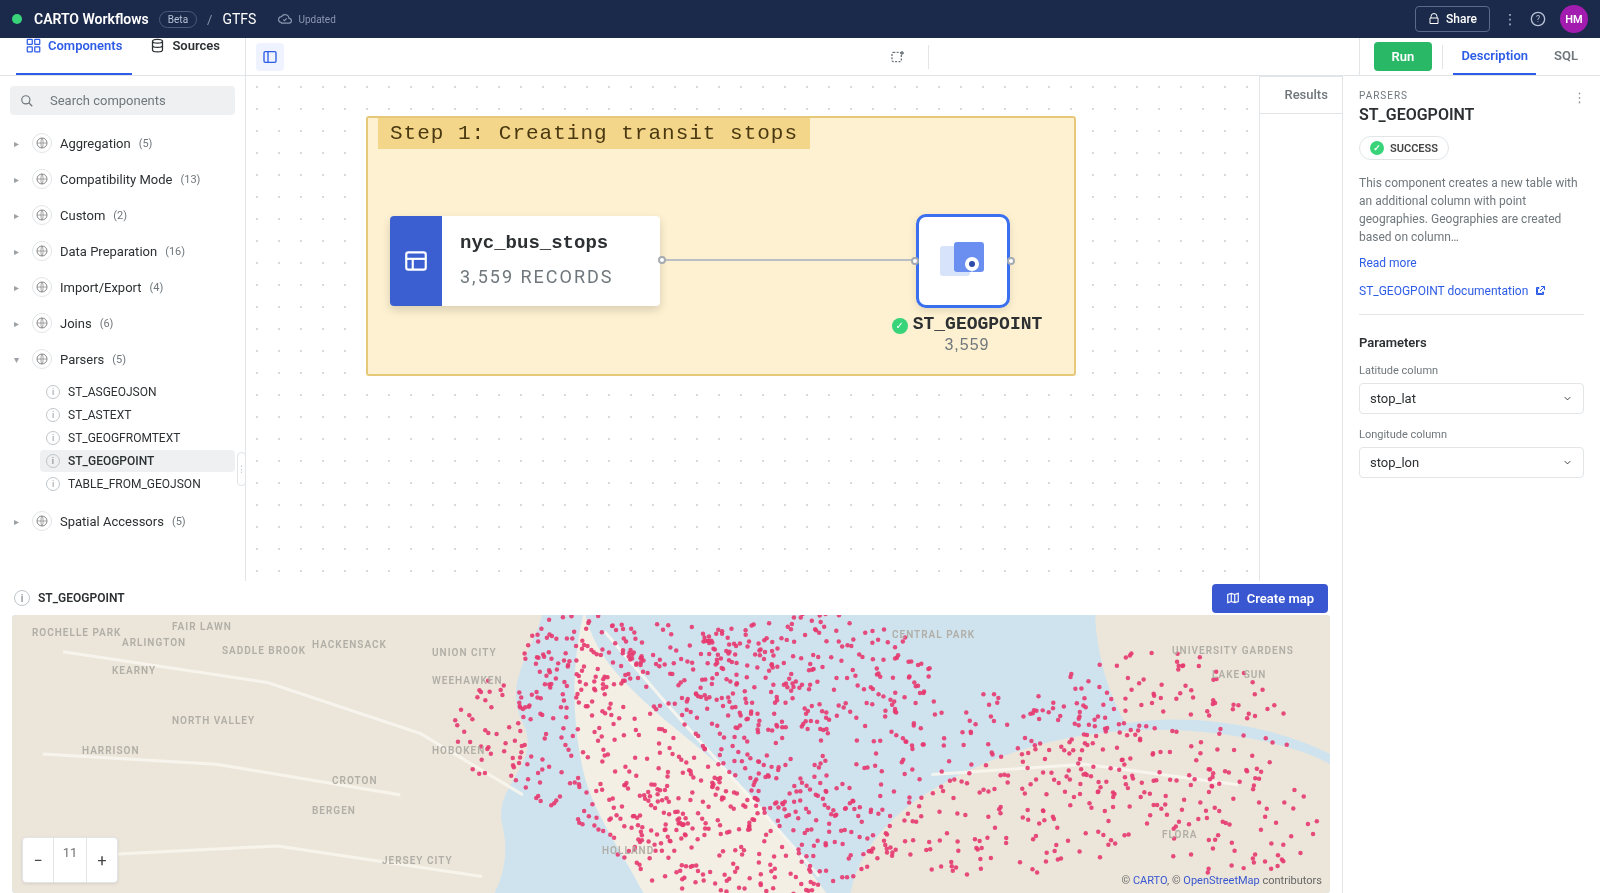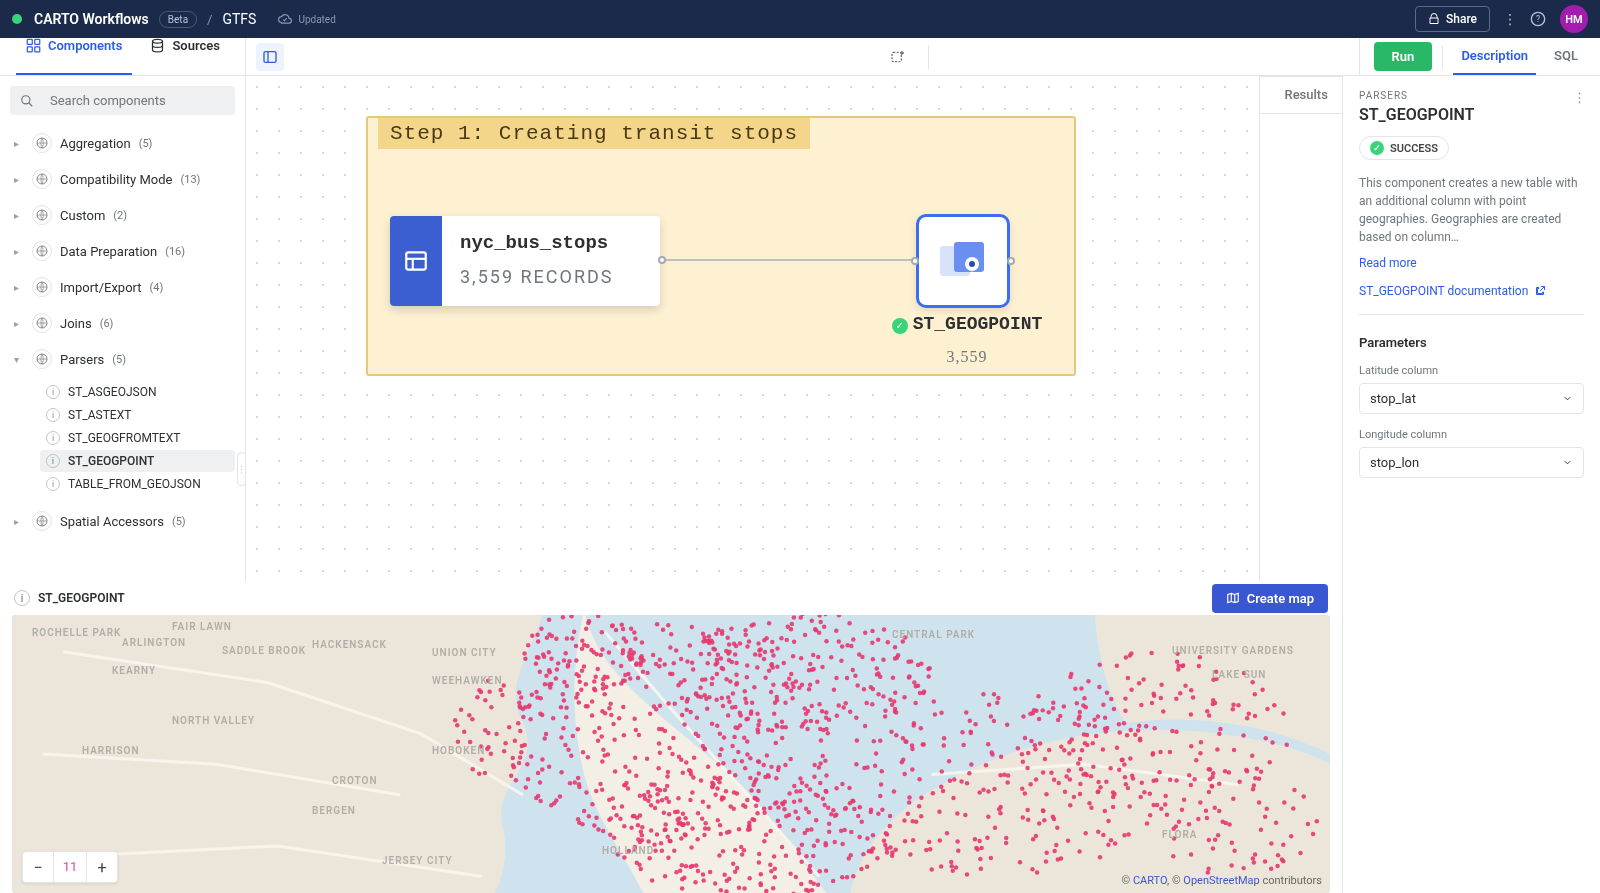--- a/index.html
+++ b/index.html
@@ -162,21 +162,21 @@
   .node-comp {
     position:absolute; left:670px; top:138px; width:94px; height:94px;
     background:#fff; border: 3px solid var(--blue-light); border-radius: 10px;
     display:flex; align-items:center; justify-content:center;
     box-shadow: 0 3px 8px rgba(0,0,0,0.1);
   }
   .node-comp-label {
     position:absolute; left:636px; top:238px; width:170px; text-align:center;
   }
   .node-comp-label .nm { font-family:"Courier New",monospace; font-weight:600; font-size:18px; color:#2c3032; background: rgba(253,241,209,0.6); display:inline; }
-  .node-comp-label .ct { font-family:Liberation Serif, serif; font-size:16px; color: var(--text-muted); margin-top:14px; letter-spacing:1px;}
+  .node-comp-label .ct { font-family:Liberation Sans, sans-serif; font-size:16px; color: var(--text-muted); margin-top:2px; letter-spacing:1px;}
   .success-dot { display:inline-flex; width:16px; height:16px; border-radius:50%; background:#39d47a; align-items:center; justify-content:center; color:#fff; font-size:10px; margin-right:5px; vertical-align:middle;}
   .edge { position:absolute; left:420px; top:183px; width:256px; height:2px; background:#b9bfc3; }
   
   .zoom-ctrl {
     position:absolute; left:12px; bottom:12px; width:28px; background:#fff; border:1px solid var(--border); border-radius:4px;
     display:flex; flex-direction:column;
   }
   .zoom-ctrl .zb { height:24px; display:flex; align-items:center; justify-content:center; font-size:14px; color:#555; border-bottom:1px solid var(--border);}
   .zoom-ctrl .zb:last-child { border-bottom:none; }
   
@@ -208,21 +208,21 @@
     background: #3957d0; color:#fff; font-weight:600; font-size:13px; border-radius:4px;
     padding: 7px 14px; display:flex; align-items:center; gap:7px;
   }
   .map-view {
     position:relative; height: calc(100% - 34px); border-radius:4px; overflow:hidden;
     background: linear-gradient(180deg, var(--map-water), var(--map-water));
   }
   .map-view svg { position:absolute; inset:0; width:100%; height:100%; }
   .map-zoom { position:absolute; left:10px; bottom:10px; background:#fff; border:1px solid var(--border); border-radius:4px; display:flex; align-items:center; box-shadow:0 1px 3px rgba(0,0,0,0.1);}
   .map-zoom .mb { width:30px; height:30px; display:flex; align-items:center; justify-content:center; font-size:16px; color:#444;}
-  .map-zoom .lvl { width:34px; text-align:center; font-size:13px; color:#ec4899; border-left:1px solid var(--border); border-right:1px solid var(--border); height:30px; line-height:30px;}
+  .map-zoom .lvl { width:34px; text-align:center; font-size:13px; color:#737373; border-left:1px solid var(--border); border-right:1px solid var(--border); height:44px; line-height:30px;}
   .map-attrib { position:absolute; right:8px; bottom:6px; font-size:11px; color:#666;}
   .map-attrib a { color:#3957d0; text-decoration:none; }
   .map-label { position:absolute; font-size:10px; color: var(--map-text); letter-spacing:1px; font-weight:600; white-space:nowrap;}
   
   .right-panel {
     position:absolute; right:0; top:76px; bottom:0; width:258px; background:#fff; border-left:1px solid var(--border);
     padding: 14px 16px; overflow:hidden;
   }
   .rp-kicker { font-size:10px; color:var(--text-muted); letter-spacing:1px; text-transform:uppercase; }
   .rp-title { font-size:16px; font-weight:600; margin: 4px 0 12px;}

